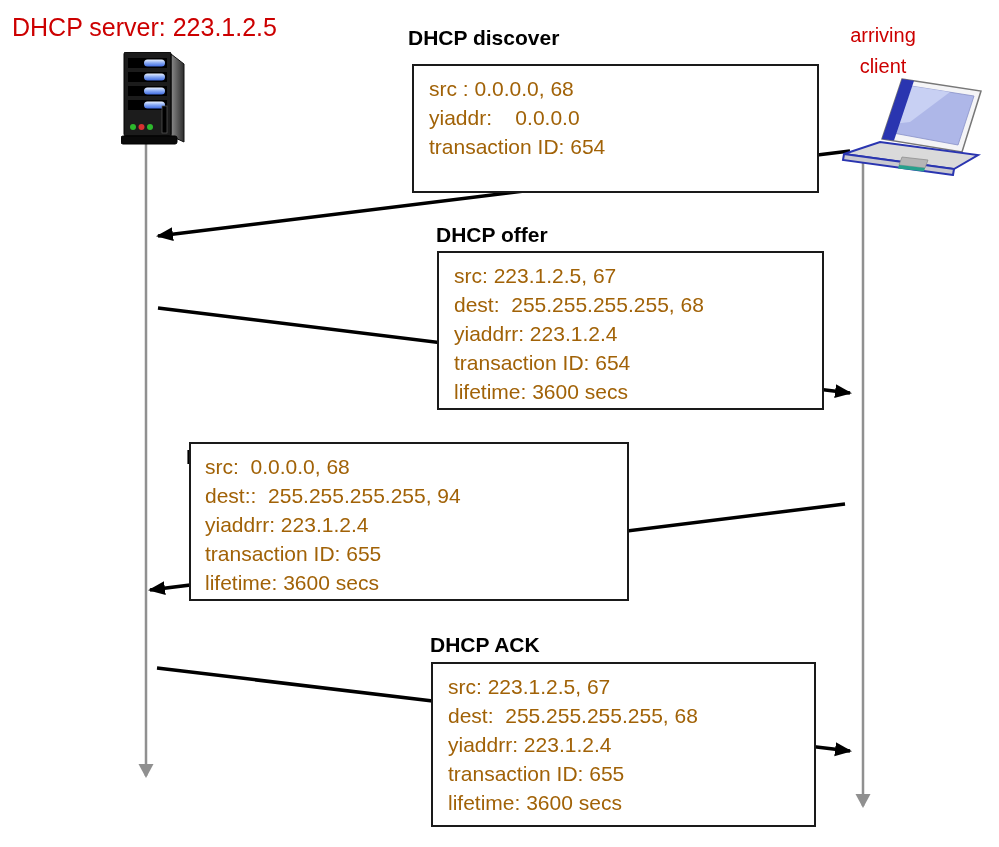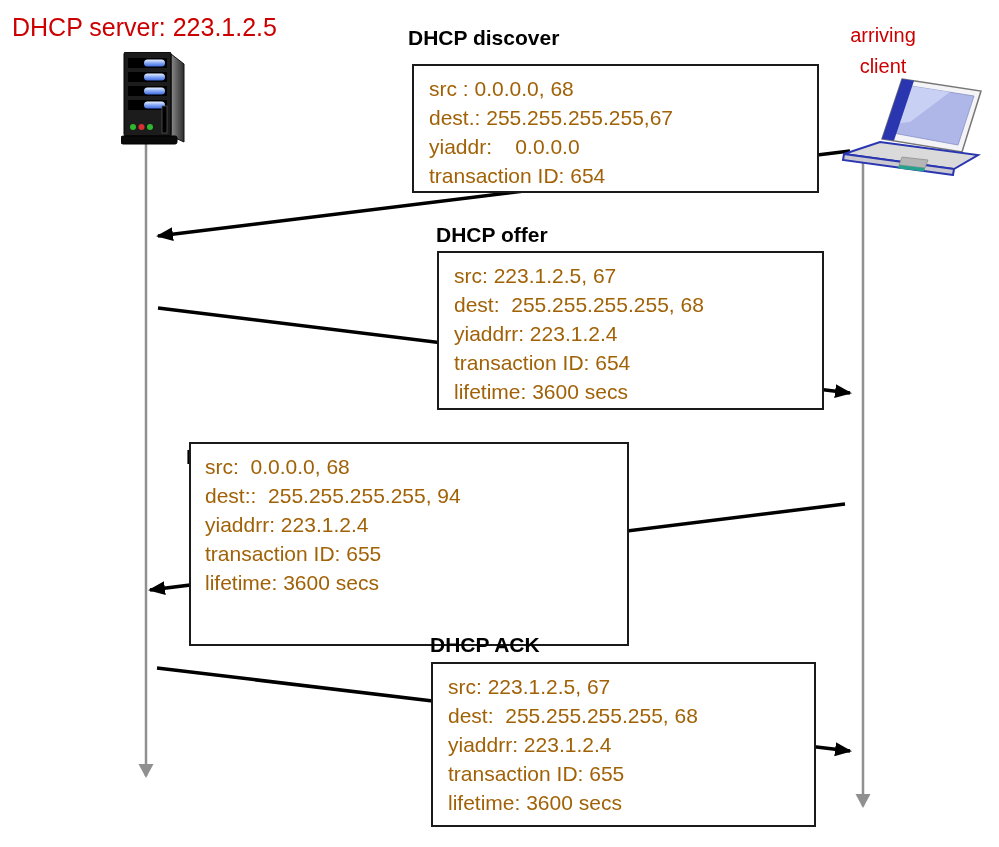--- a/index.html
+++ b/index.html
@@ -50,21 +50,21 @@
   .server-label { left: 12px; top: 13px; font-size: 25px; }
   .client-label { left: 798px; top: 20px; width: 170px; font-size: 20px; line-height: 31px; text-align: center; }
 
   .icon { position: absolute; z-index: 3; }
   .server-icon { left: 121px; top: 52px; }
   .laptop-icon { left: 838px; top: 76px; }
 
   
   .box-discover { left: 412px; top: 64px;  width: 407px; height: 129px; }
   .box-offer    { left: 437px; top: 251px; width: 387px; height: 159px; }
-  .box-request  { left: 189px; top: 442px; width: 440px; height: 204px; padding-left: 14px; }
+  .box-request  { left: 189px; top: 442px; width: 440px; height: 159px; padding-left: 14px; }
   .box-ack      { left: 431px; top: 662px; width: 385px; height: 165px; }
 
   .title-discover { left: 408px; top: 26px; }
   .title-offer    { left: 436px; top: 223px; }
   .title-request  { left: 186px; top: 413px; margin-top: 32px; }
   .title-ack      { left: 430px; top: 633px; }
 </style>
 </head>
 <body>
 
@@ -131,21 +131,20 @@
     <polygon points="64,3 76,4.8 56,64.5 44,63" fill="#2a35b0"></polygon>
     <polygon points="6,78 42,66 140,79 116,93" fill="#dadada" stroke="#2a35b0" stroke-width="2"></polygon>
     <polygon points="6,78 116,93 115,99 5,84" fill="#c9c9cf" stroke="#2a35b0" stroke-width="2"></polygon>
     <polygon points="64,81 90,84 87,92 61,89" fill="#b5b5b5" stroke="#888888" stroke-width="0.7"></polygon>
     <polygon points="61,89 87,92 86,95.5 60,92.5" fill="#27a08c"></polygon>
   </svg>
 
   <div class="msg-title title-discover">DHCP discover</div>
   <div class="msg-box box-discover">
     <span class="box-line">src : 0.0.0.0, 68</span>
-    <span class="box-line">dest.: 255.255.255.255,67</span>
     <span class="box-line">yiaddr:    0.0.0.0</span>
     <span class="box-line">transaction ID: 654</span>
   </div>
 
   <div class="msg-title title-offer">DHCP offer</div>
   <div class="msg-box box-offer">
     <span class="box-line">src: 223.1.2.5, 67</span>
     <span class="box-line">dest:  255.255.255.255, 68</span>
     <span class="box-line">yiaddrr: 223.1.2.4</span>
     <span class="box-line">transaction ID: 654</span>

